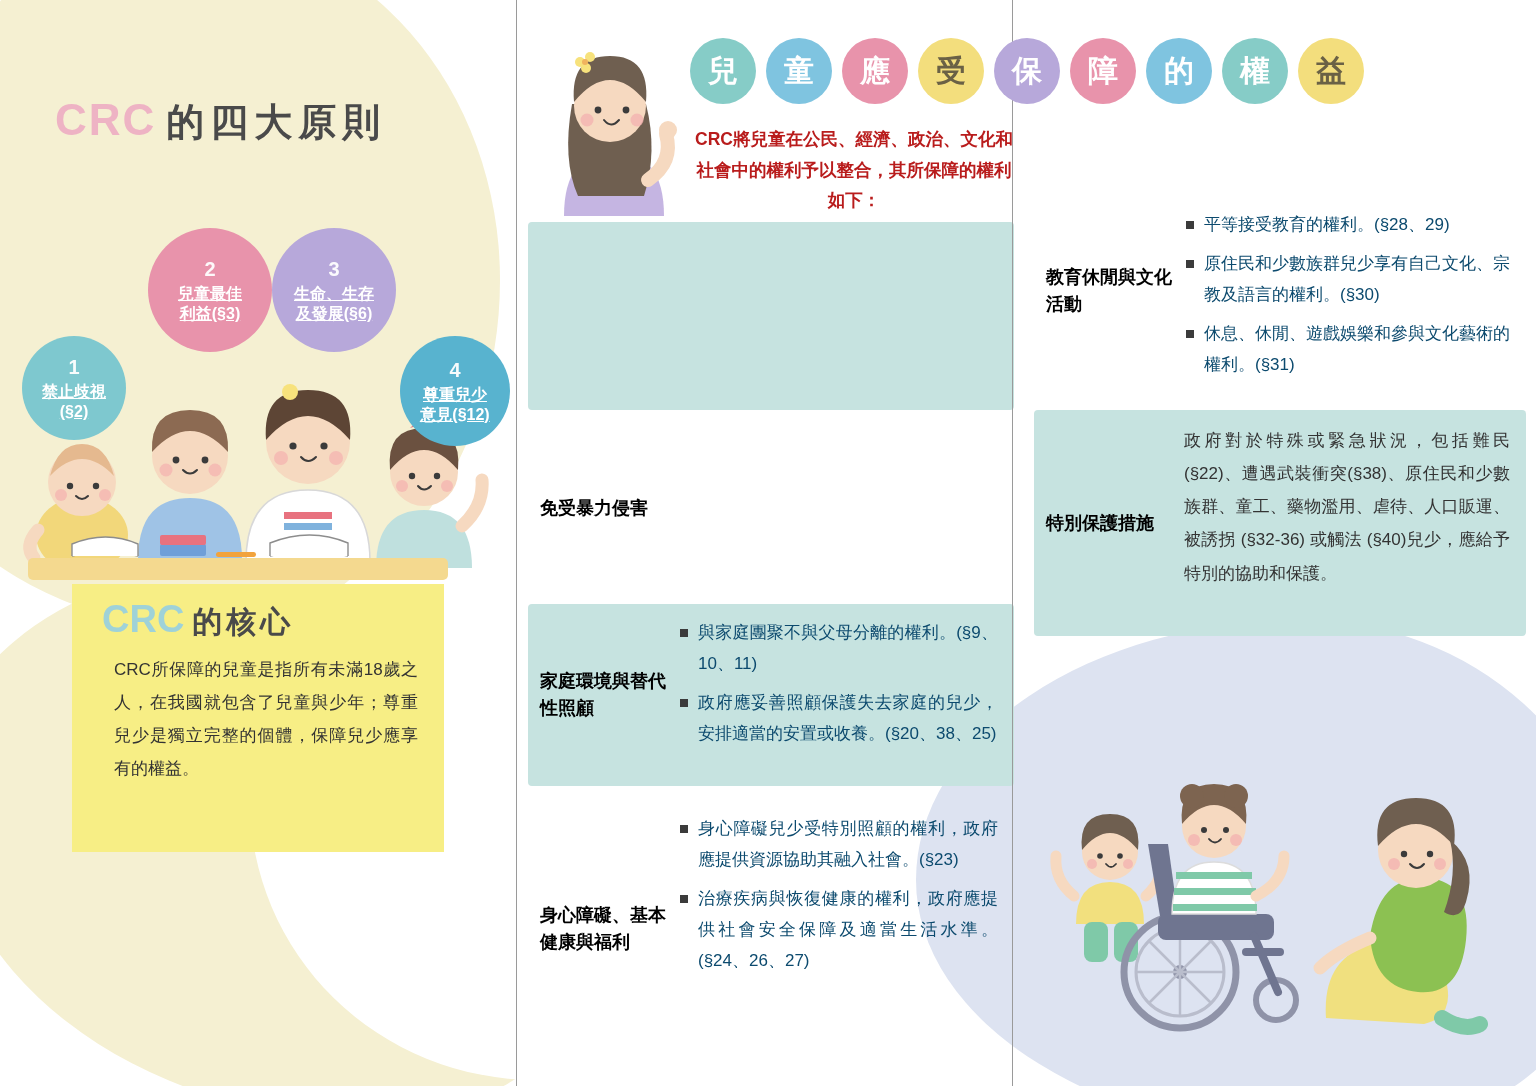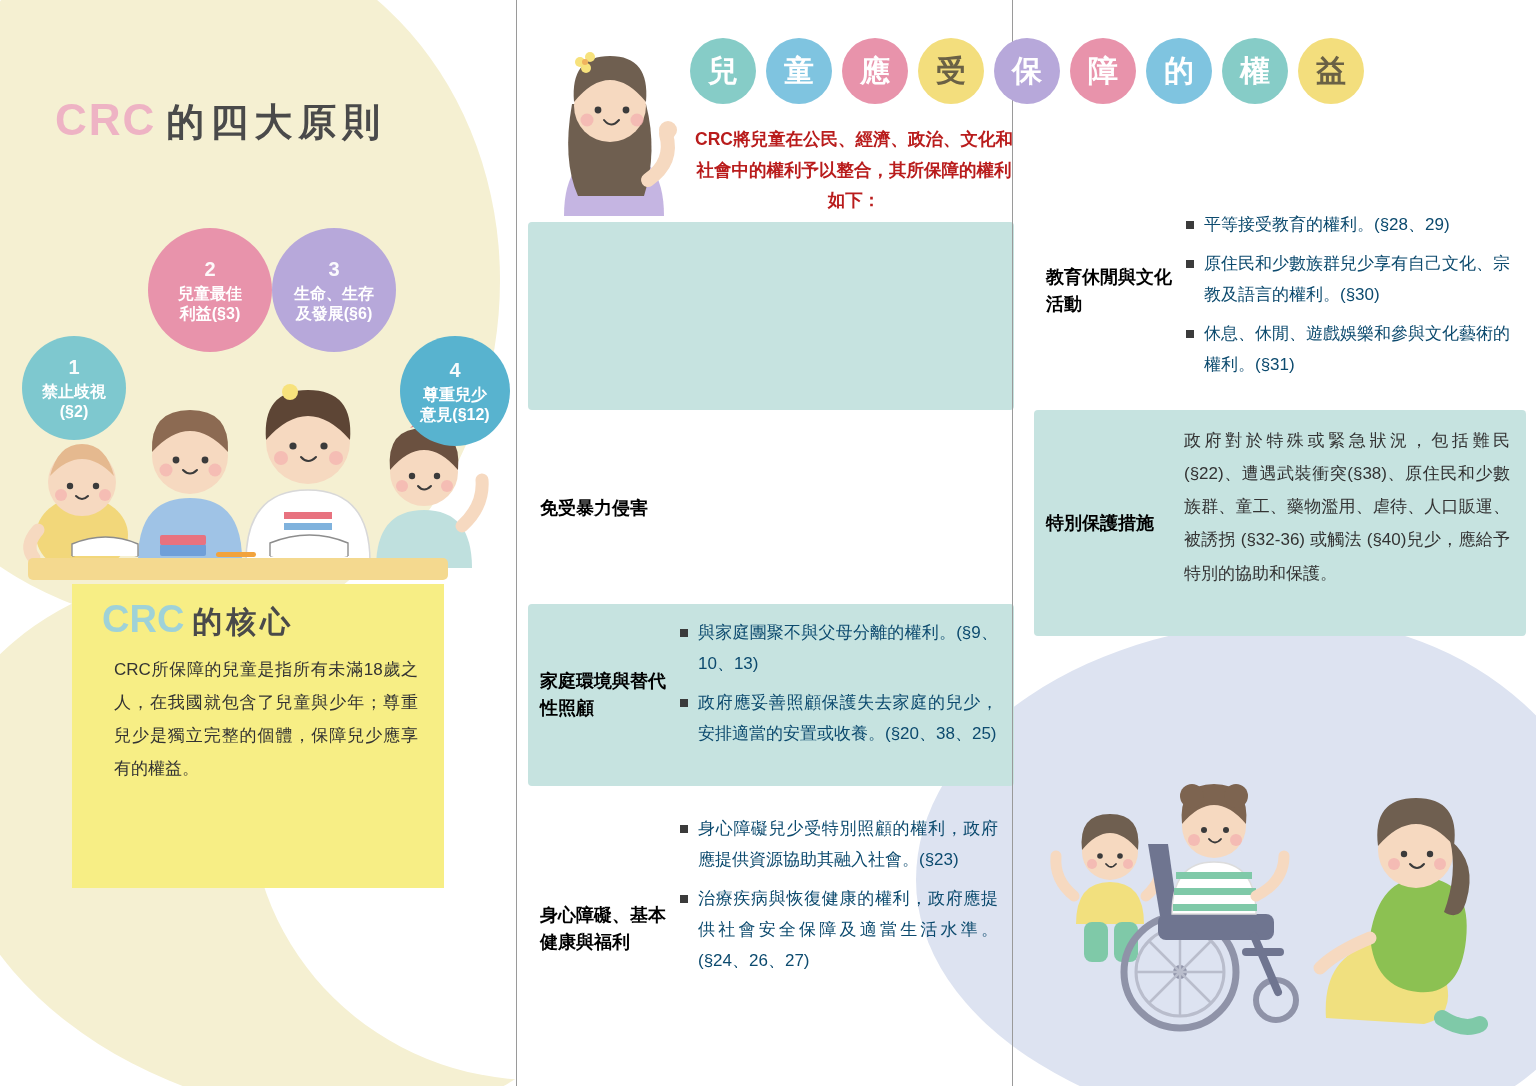--- a/index.html
+++ b/index.html
@@ -67,32 +67,32 @@
   
   .bubble{
     position:absolute; border-radius:50%;
     color:#fff; display:flex; flex-direction:column;
     align-items:center; justify-content:center;
     text-align:center; line-height:1.25;
     font-weight:700;
     z-index:4;
   }
   .bubble .num{ font-size:20px; font-weight:700; opacity:.95; margin-bottom:2px;}
-  .bubble .txt{ font-size:16px; }
+  .bubble .txt{ font-size:16px;text-decoration:underline; }
   #bub1{ left:22px; top:336px; width:104px; height:104px; background:#7ec8cf; }
   #bub2{ left:148px; top:228px; width:124px; height:124px; background:#e893ab; }
   #bub3{ left:272px; top:228px; width:124px; height:124px; background:#b7a8da; }
   #bub4{ left:400px; top:336px; width:110px; height:110px; background:#58b3cf; }
 
   
   .kids-wrap{ position:absolute; left:10px; top:330px; width:510px; height:280px; z-index:2;}
 
   
   #core-box{
-    left:72px; top:584px; width:372px; height:304px;
+    left:72px; top:584px; width:372px; height:268px;
     background:#f7ee85;
     z-index:4;
   }
   #core-box .core-title{
     font-size:38px; font-weight:700; padding:14px 0 4px 30px;
   }
   #core-box .core-title .zh{ font-size:30px; color:#4a4a4a; letter-spacing:4px; margin-left:8px;}
   #core-box p{
     margin:6px 26px 0 42px;
     font-size:17px; line-height:1.95; color:#333;
@@ -318,21 +318,21 @@
 </div>
 
 <div class="row plain" id="row-violence">
   <div class="rlabel">免受暴力侵害</div>
 </div>
 
 <div class="row" id="row-family">
   <div class="rlabel">家庭環境與替代性照顧</div>
   <div class="rlist">
     <ul>
-      <li>與家庭團聚不與父母分離的權利。(§9、10、13)</li>
+      <li>與家庭團聚不與父母分離的權利。(§9、10、11)</li>
       <li>政府應妥善照顧保護失去家庭的兒少，安排適當的安置或收養。(§20、38、25)</li>
     </ul>
   </div>
 </div>
 
 <div class="row plain" id="row-disab">
   <div class="rlabel">身心障礙、基本健康與福利</div>
   <div class="rlist">
     <ul>
       <li>身心障礙兒少受特別照顧的權利，政府應提供資源協助其融入社會。(§23)</li>

